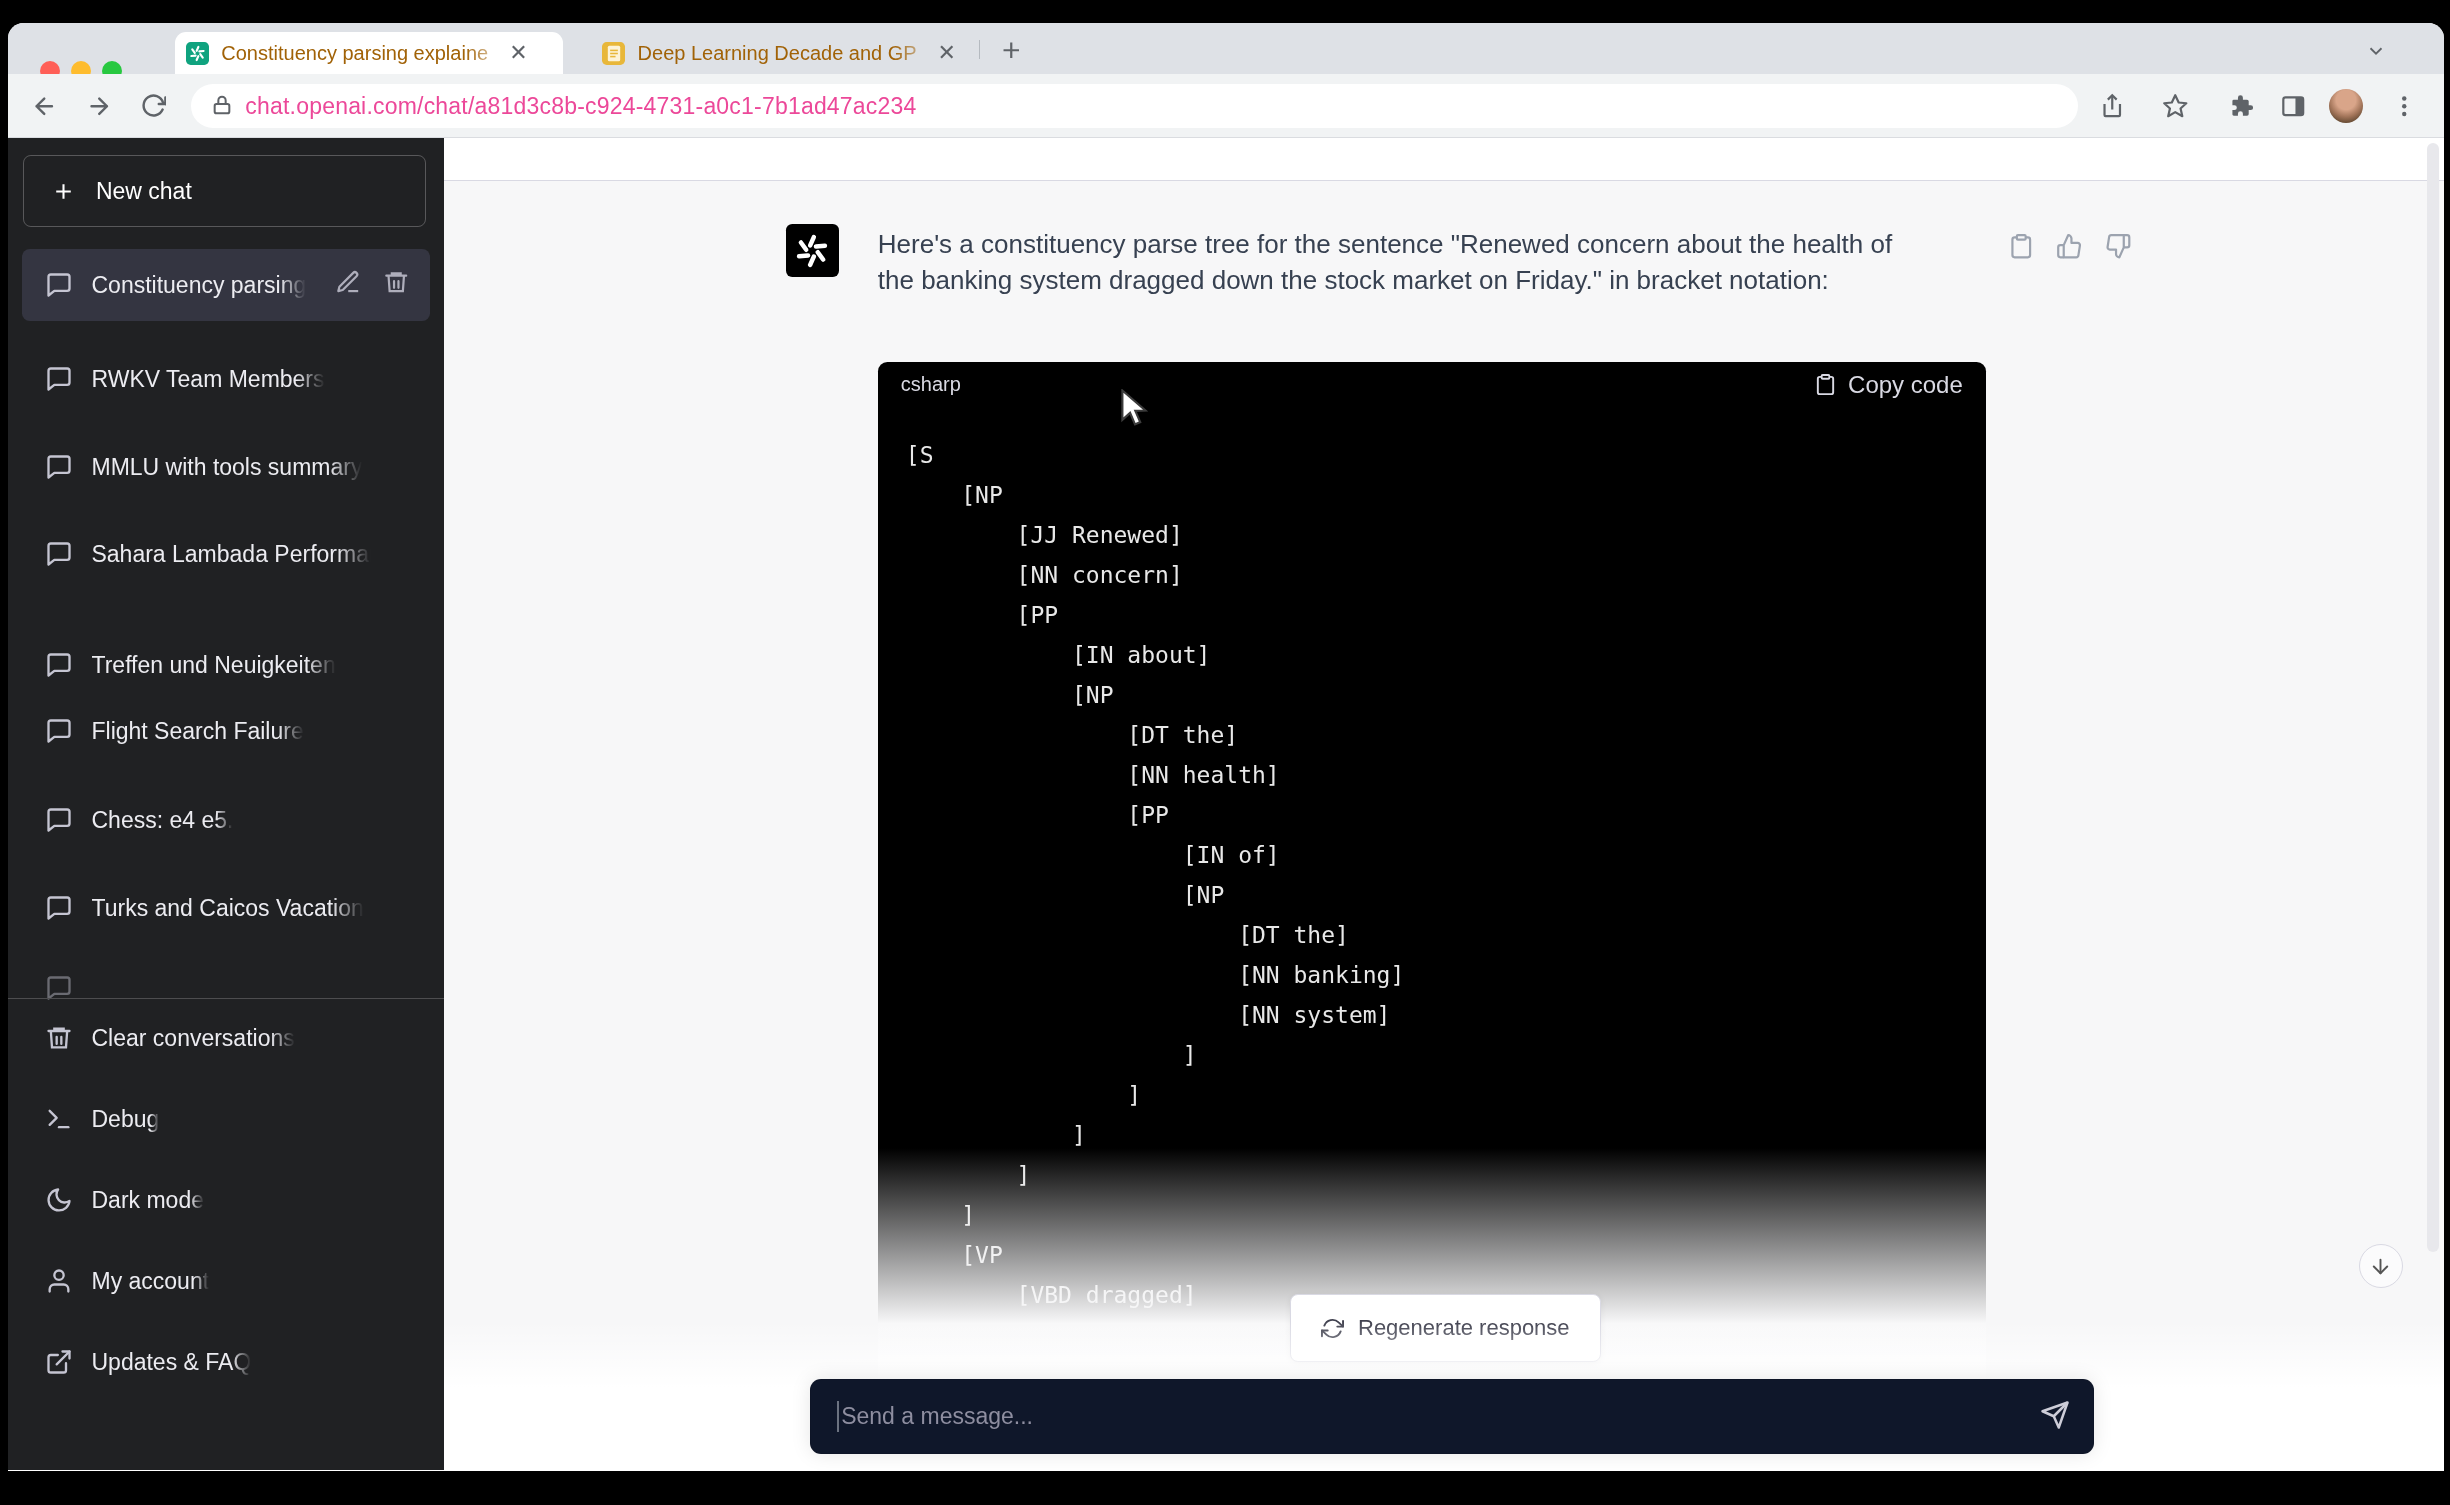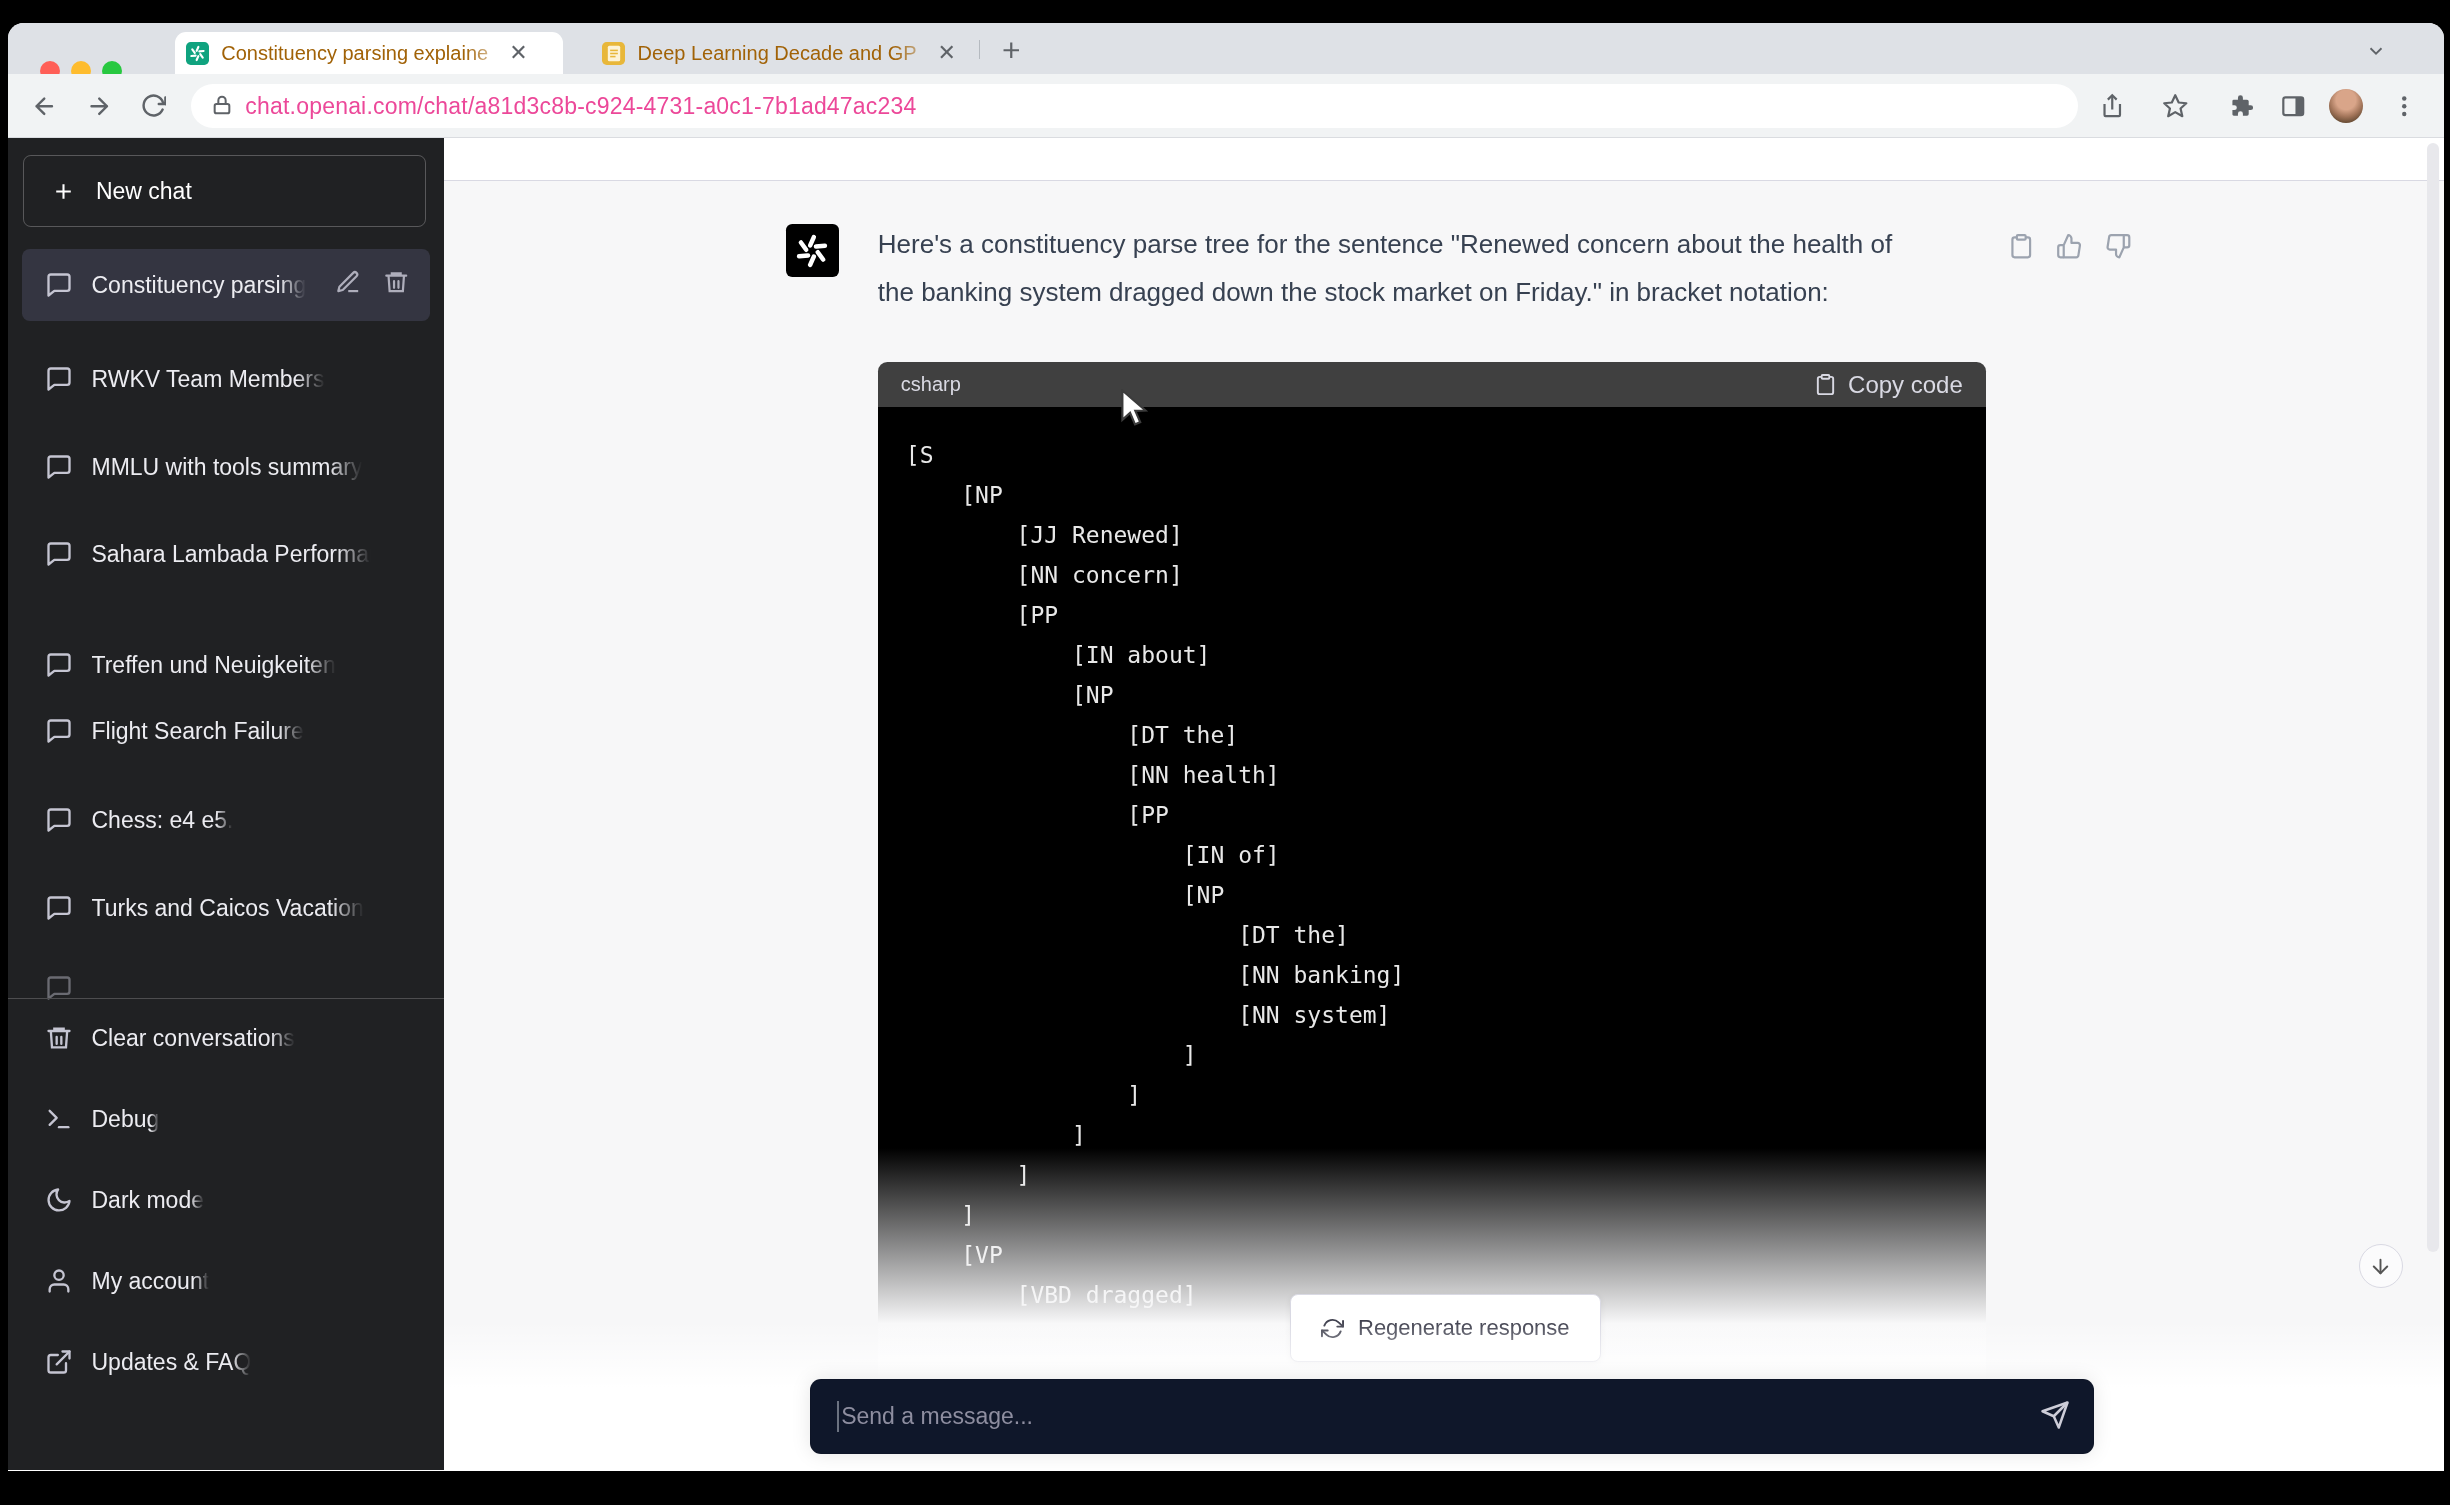--- a/index.html
+++ b/index.html
@@ -49,21 +49,21 @@
   .top-strip { position:absolute; left:0; top:0; width:100%; height:43px; background:#fff; border-bottom:0.8px solid #d9d9e3; }
 
   .ai-avatar { position:absolute; left:342px; top:86px; width:53px; height:53px; background:#000; border-radius:6.2px;
                display:flex; align-items:center; justify-content:center; }
   .msg-line { position:absolute; left:434px; font-size:26px; color:#374151; white-space:nowrap; }
   .msg-actions { position:absolute; left:1564px; top:95px; display:flex; gap:22px; color:#9ca3af; }
   .msg-actions .ic { width:26.5px; height:26.5px; }
 
   
   .codeblock { position:absolute; left:434px; top:224px; width:1108px; height:1030px; }
-  .code-header { position:absolute; left:0; top:0; width:100%; height:45px; background:#404040; border-radius:9.3px 9.3px 0 0;
+  .code-header { position:absolute; left:0; top:0; width:100%; height:45px; background:#000000; border-radius:9.3px 9.3px 0 0;
                  display:flex; align-items:center; justify-content:space-between; padding:0 23px; }
   .code-lang { font-size:20px; color:#d9d9e3; }
   .copy-btn { display:flex; align-items:center; gap:11px; font-size:24px; color:#d9d9e3; }
   .code-body { position:absolute; left:0; top:45px; width:100%; height:985px; background:#000; overflow:hidden; }
   .code-body pre { margin:0; padding:28px 0 0 28px; font-family:"DejaVu Sans Mono", monospace;
                    font-size:23px; line-height:40px; color:#e8e8e8; }
   .code-fade { position:absolute; left:0; top:786px; width:100%; height:244px;
                background:linear-gradient(rgba(247,247,248,0), #f8f8f9 72%, #fcfcfd 100%); }
 
   .regen-btn { position:absolute; left:846px; top:1156px; width:311px; height:68px; background:#fff;
@@ -346,21 +346,21 @@
                   <rect x="-3" y="-22" width="6" height="18" rx="3" transform="rotate(24 0 -13)"></rect>
                 </g>
             <g transform="rotate(300)">
                   <rect x="-3" y="-22" width="6" height="18" rx="3" transform="rotate(24 0 -13)"></rect>
                 </g>
           </g>
             </svg>
         </div>
 
         <div class="msg-line" style="top:91px;">Here's a constituency parse tree for the sentence "Renewed concern about the health of</div>
-        <div class="msg-line" style="top:139px;">the banking system dragged down the stock market on Friday." in bracket notation:</div>
+        <div class="msg-line" style="top:127px;">the banking system dragged down the stock market on Friday." in bracket notation:</div>
 
         <div class="msg-actions">
           <span class="ic"><svg width="26.5" height="26.5" viewBox="0 0 24 24" fill="none" stroke="currentColor" stroke-width="2" stroke-linejoin="round">
                 <rect x="8" y="2" width="8" height="4" rx="1"></rect>
                 <path d="M16 4h2a2 2 0 0 1 2 2v14a2 2 0 0 1-2 2H6a2 2 0 0 1-2-2V6a2 2 0 0 1 2-2h2"></path>
               </svg></span>
           <span class="ic"><svg width="26.5" height="26.5" viewBox="0 0 24 24" fill="none" stroke="currentColor" stroke-width="2" stroke-linejoin="round">
                 <path d="M14 9V5a3 3 0 0 0-3-3l-4 9v11h11.28a2 2 0 0 0 2-1.7l1.38-9a2 2 0 0 0-2-2.3z"></path>
                 <path d="M7 22H4a2 2 0 0 1-2-2v-7a2 2 0 0 1 2-2h3"></path>
               </svg></span>

